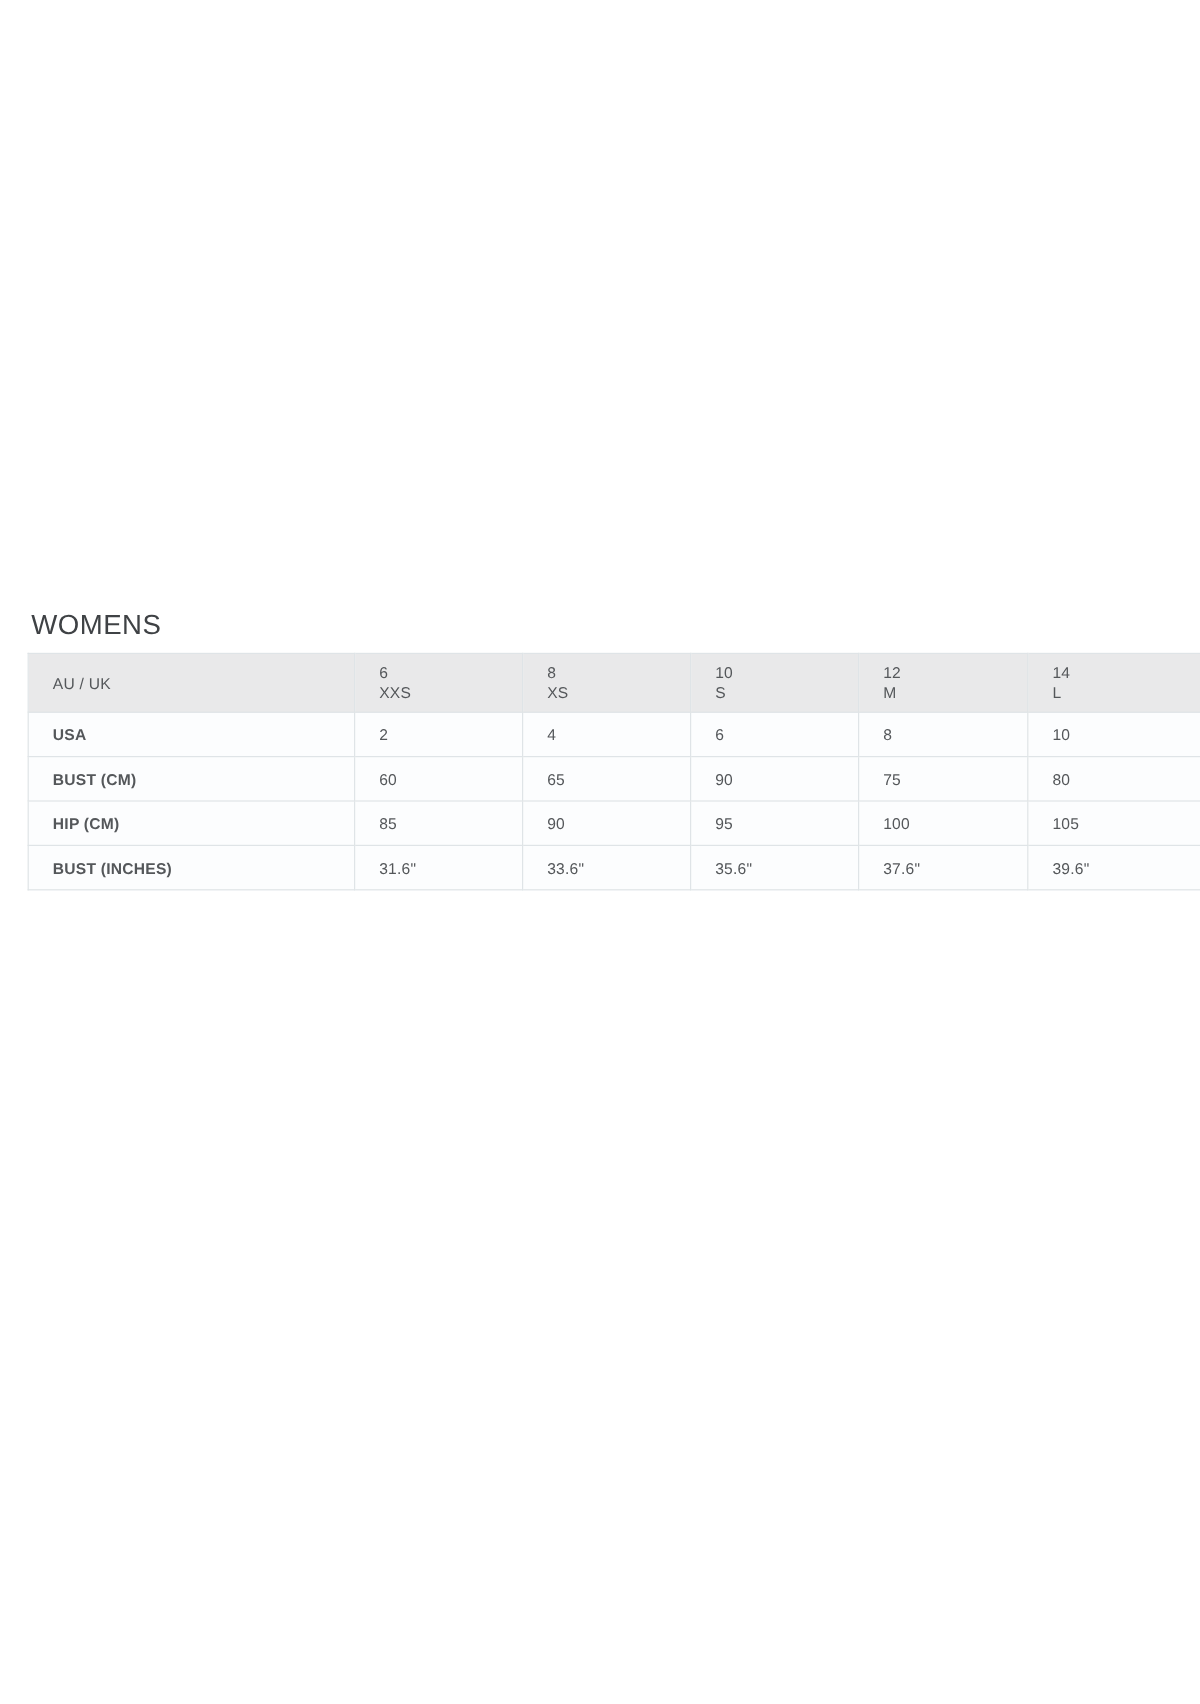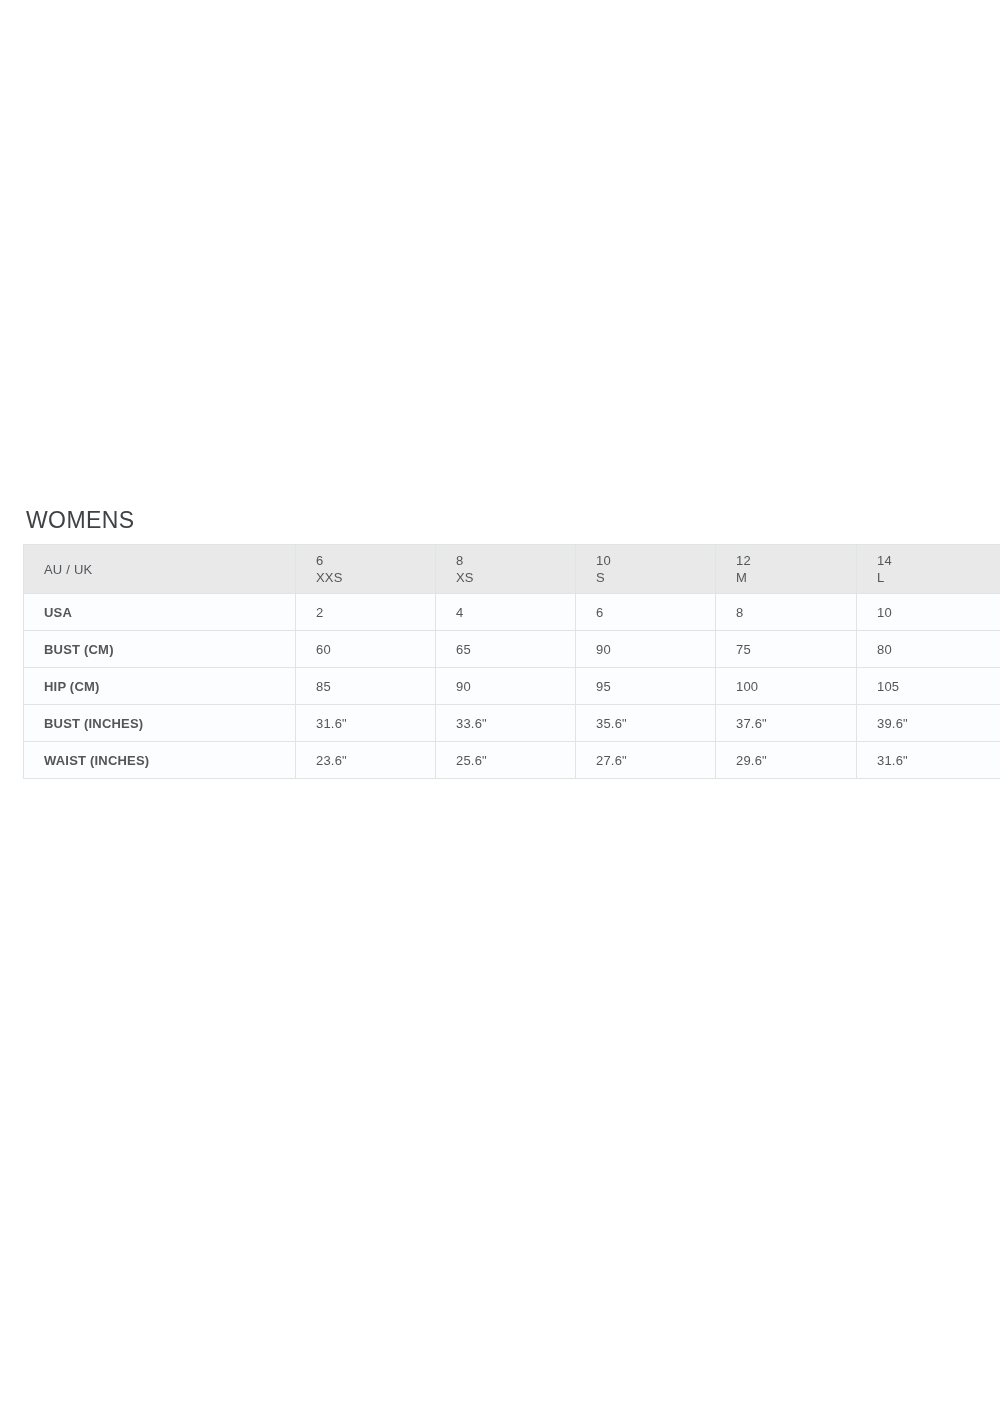--- a/index.html
+++ b/index.html
@@ -126,23 +126,15 @@
         <td><span>105</span></td>
       </tr>
       <tr class="data-row">
         <th><span>BUST (INCHES)</span></th>
         <td><span>31.6"</span></td>
         <td><span>33.6"</span></td>
         <td><span>35.6"</span></td>
         <td><span>37.6"</span></td>
         <td><span>39.6"</span></td>
       </tr>
-      <tr class="data-row">
-        <th><span>WAIST (INCHES)</span></th>
-        <td><span>23.6"</span></td>
-        <td><span>25.6"</span></td>
-        <td><span>27.6"</span></td>
-        <td><span>29.6"</span></td>
-        <td><span>31.6"</span></td>
-      </tr>
     </tbody>
   </table>
 </main>
 
 </body></html>

